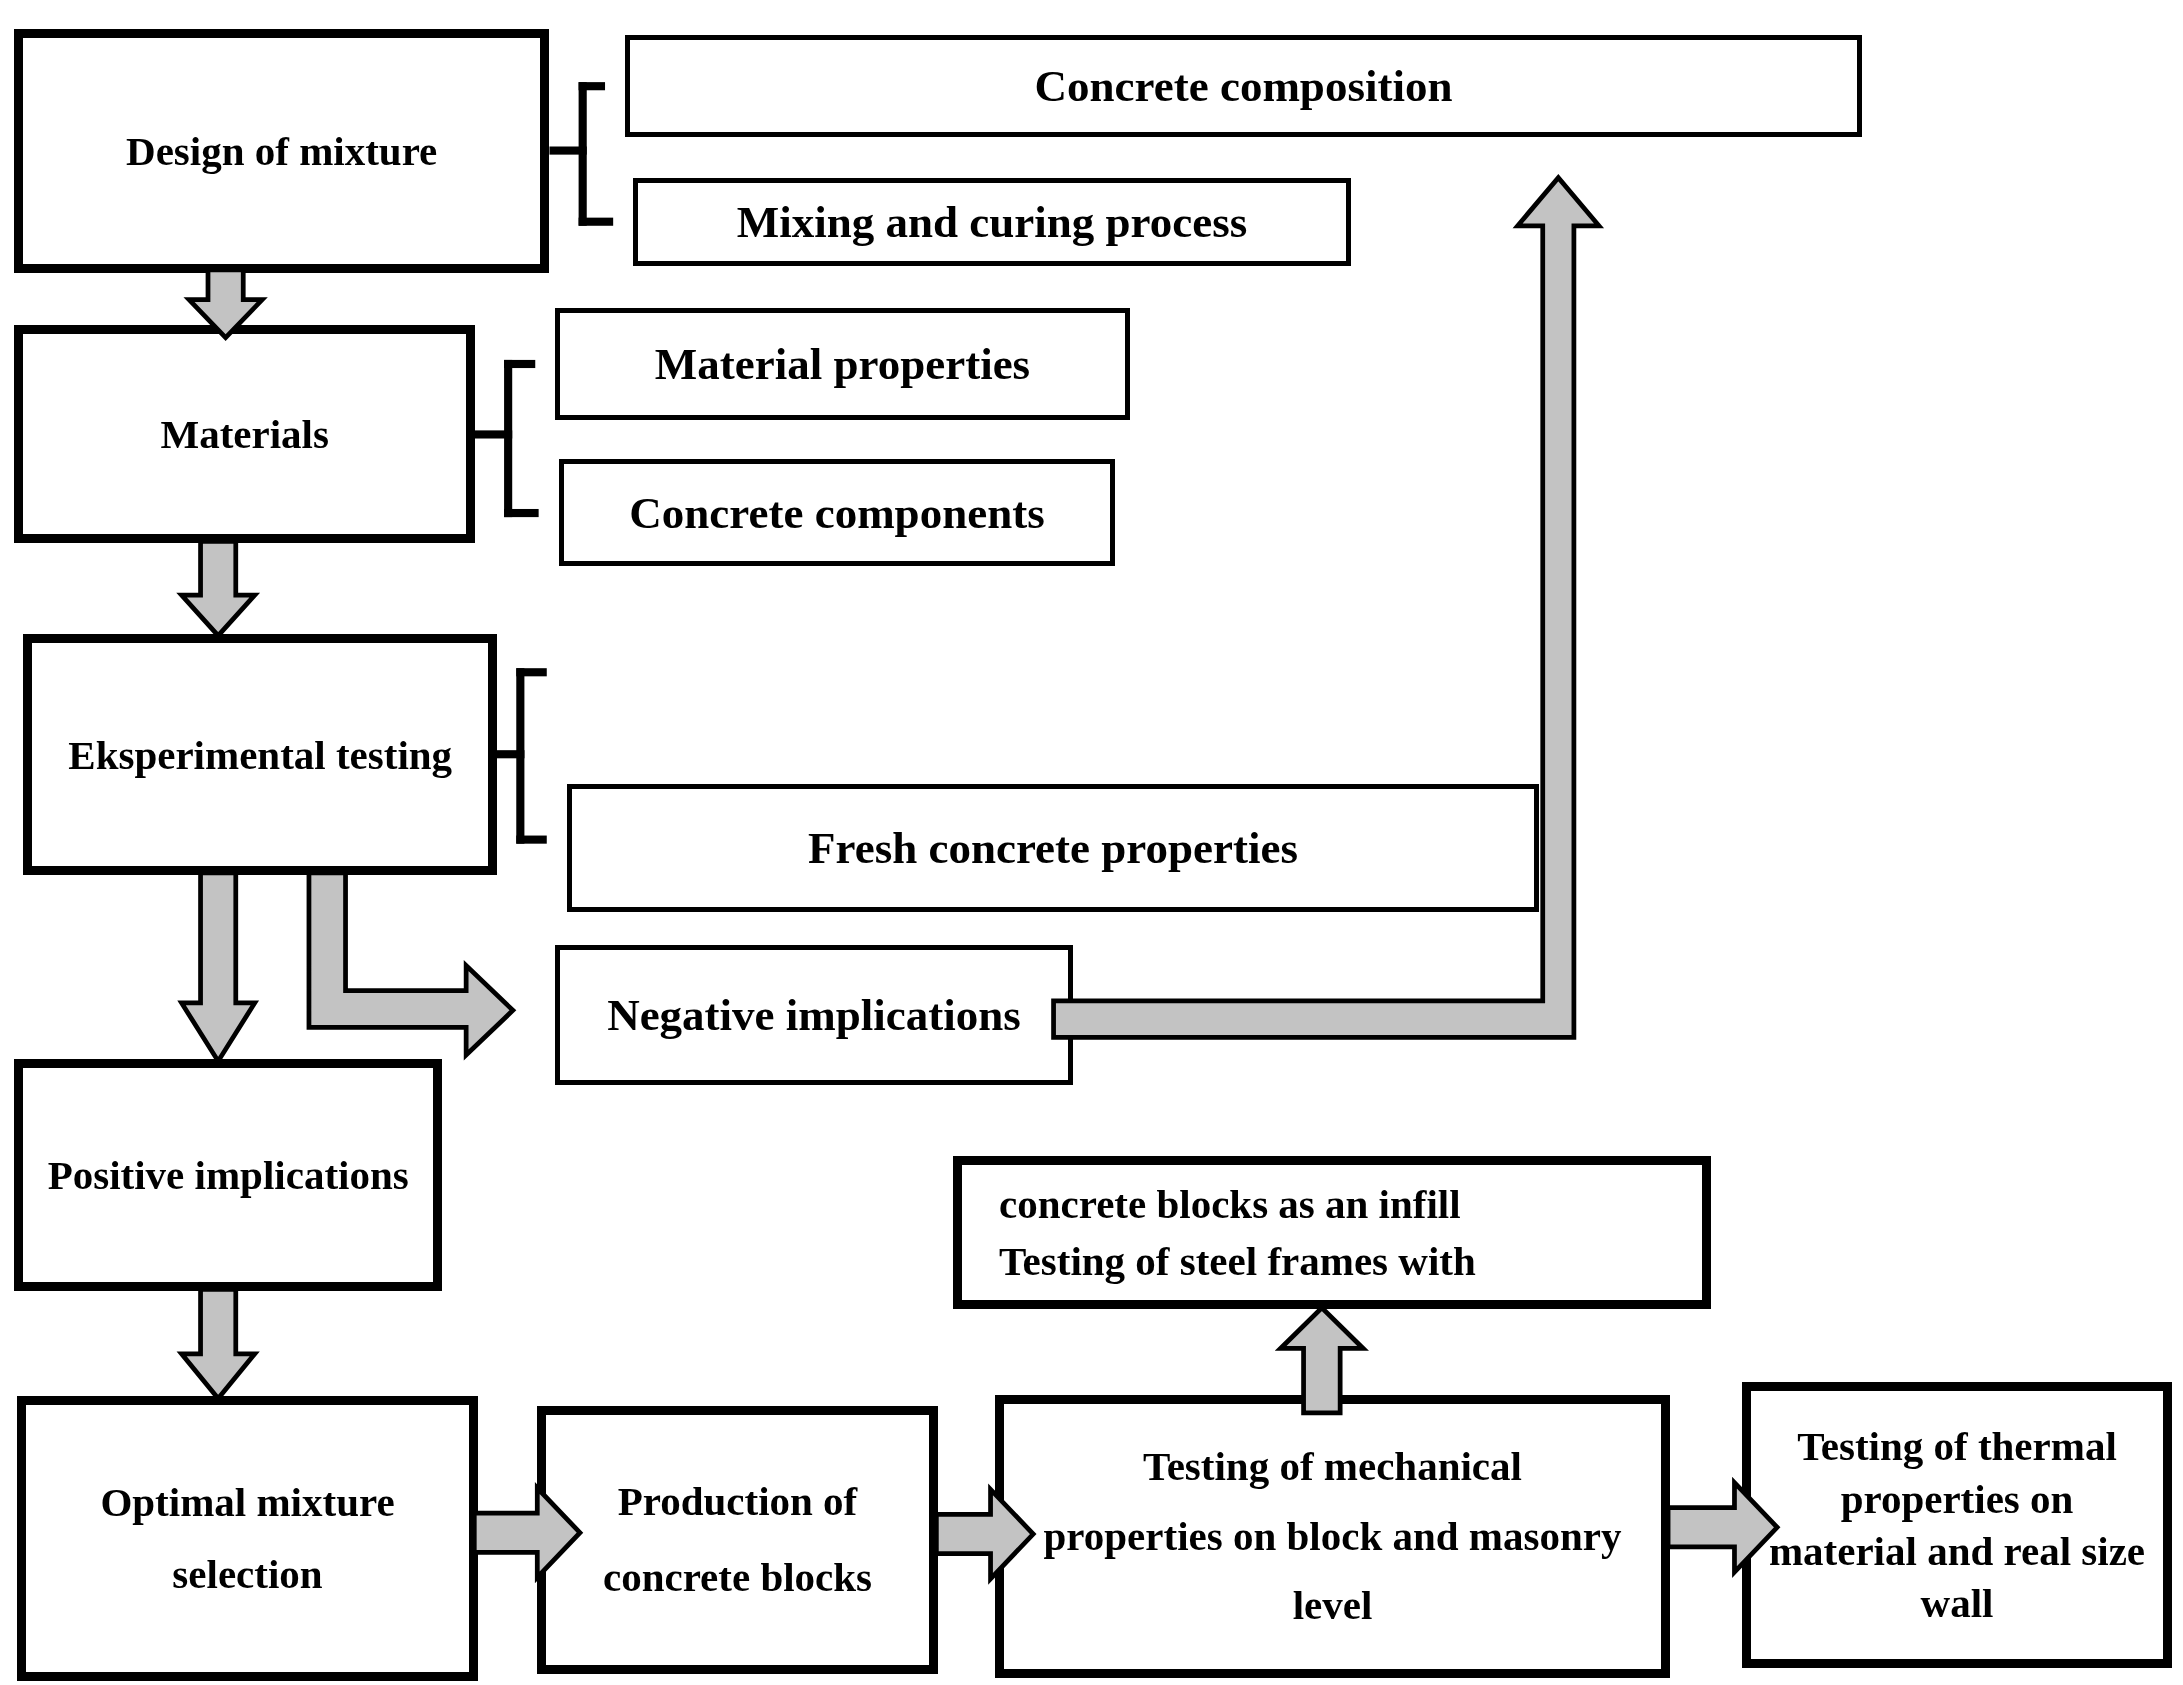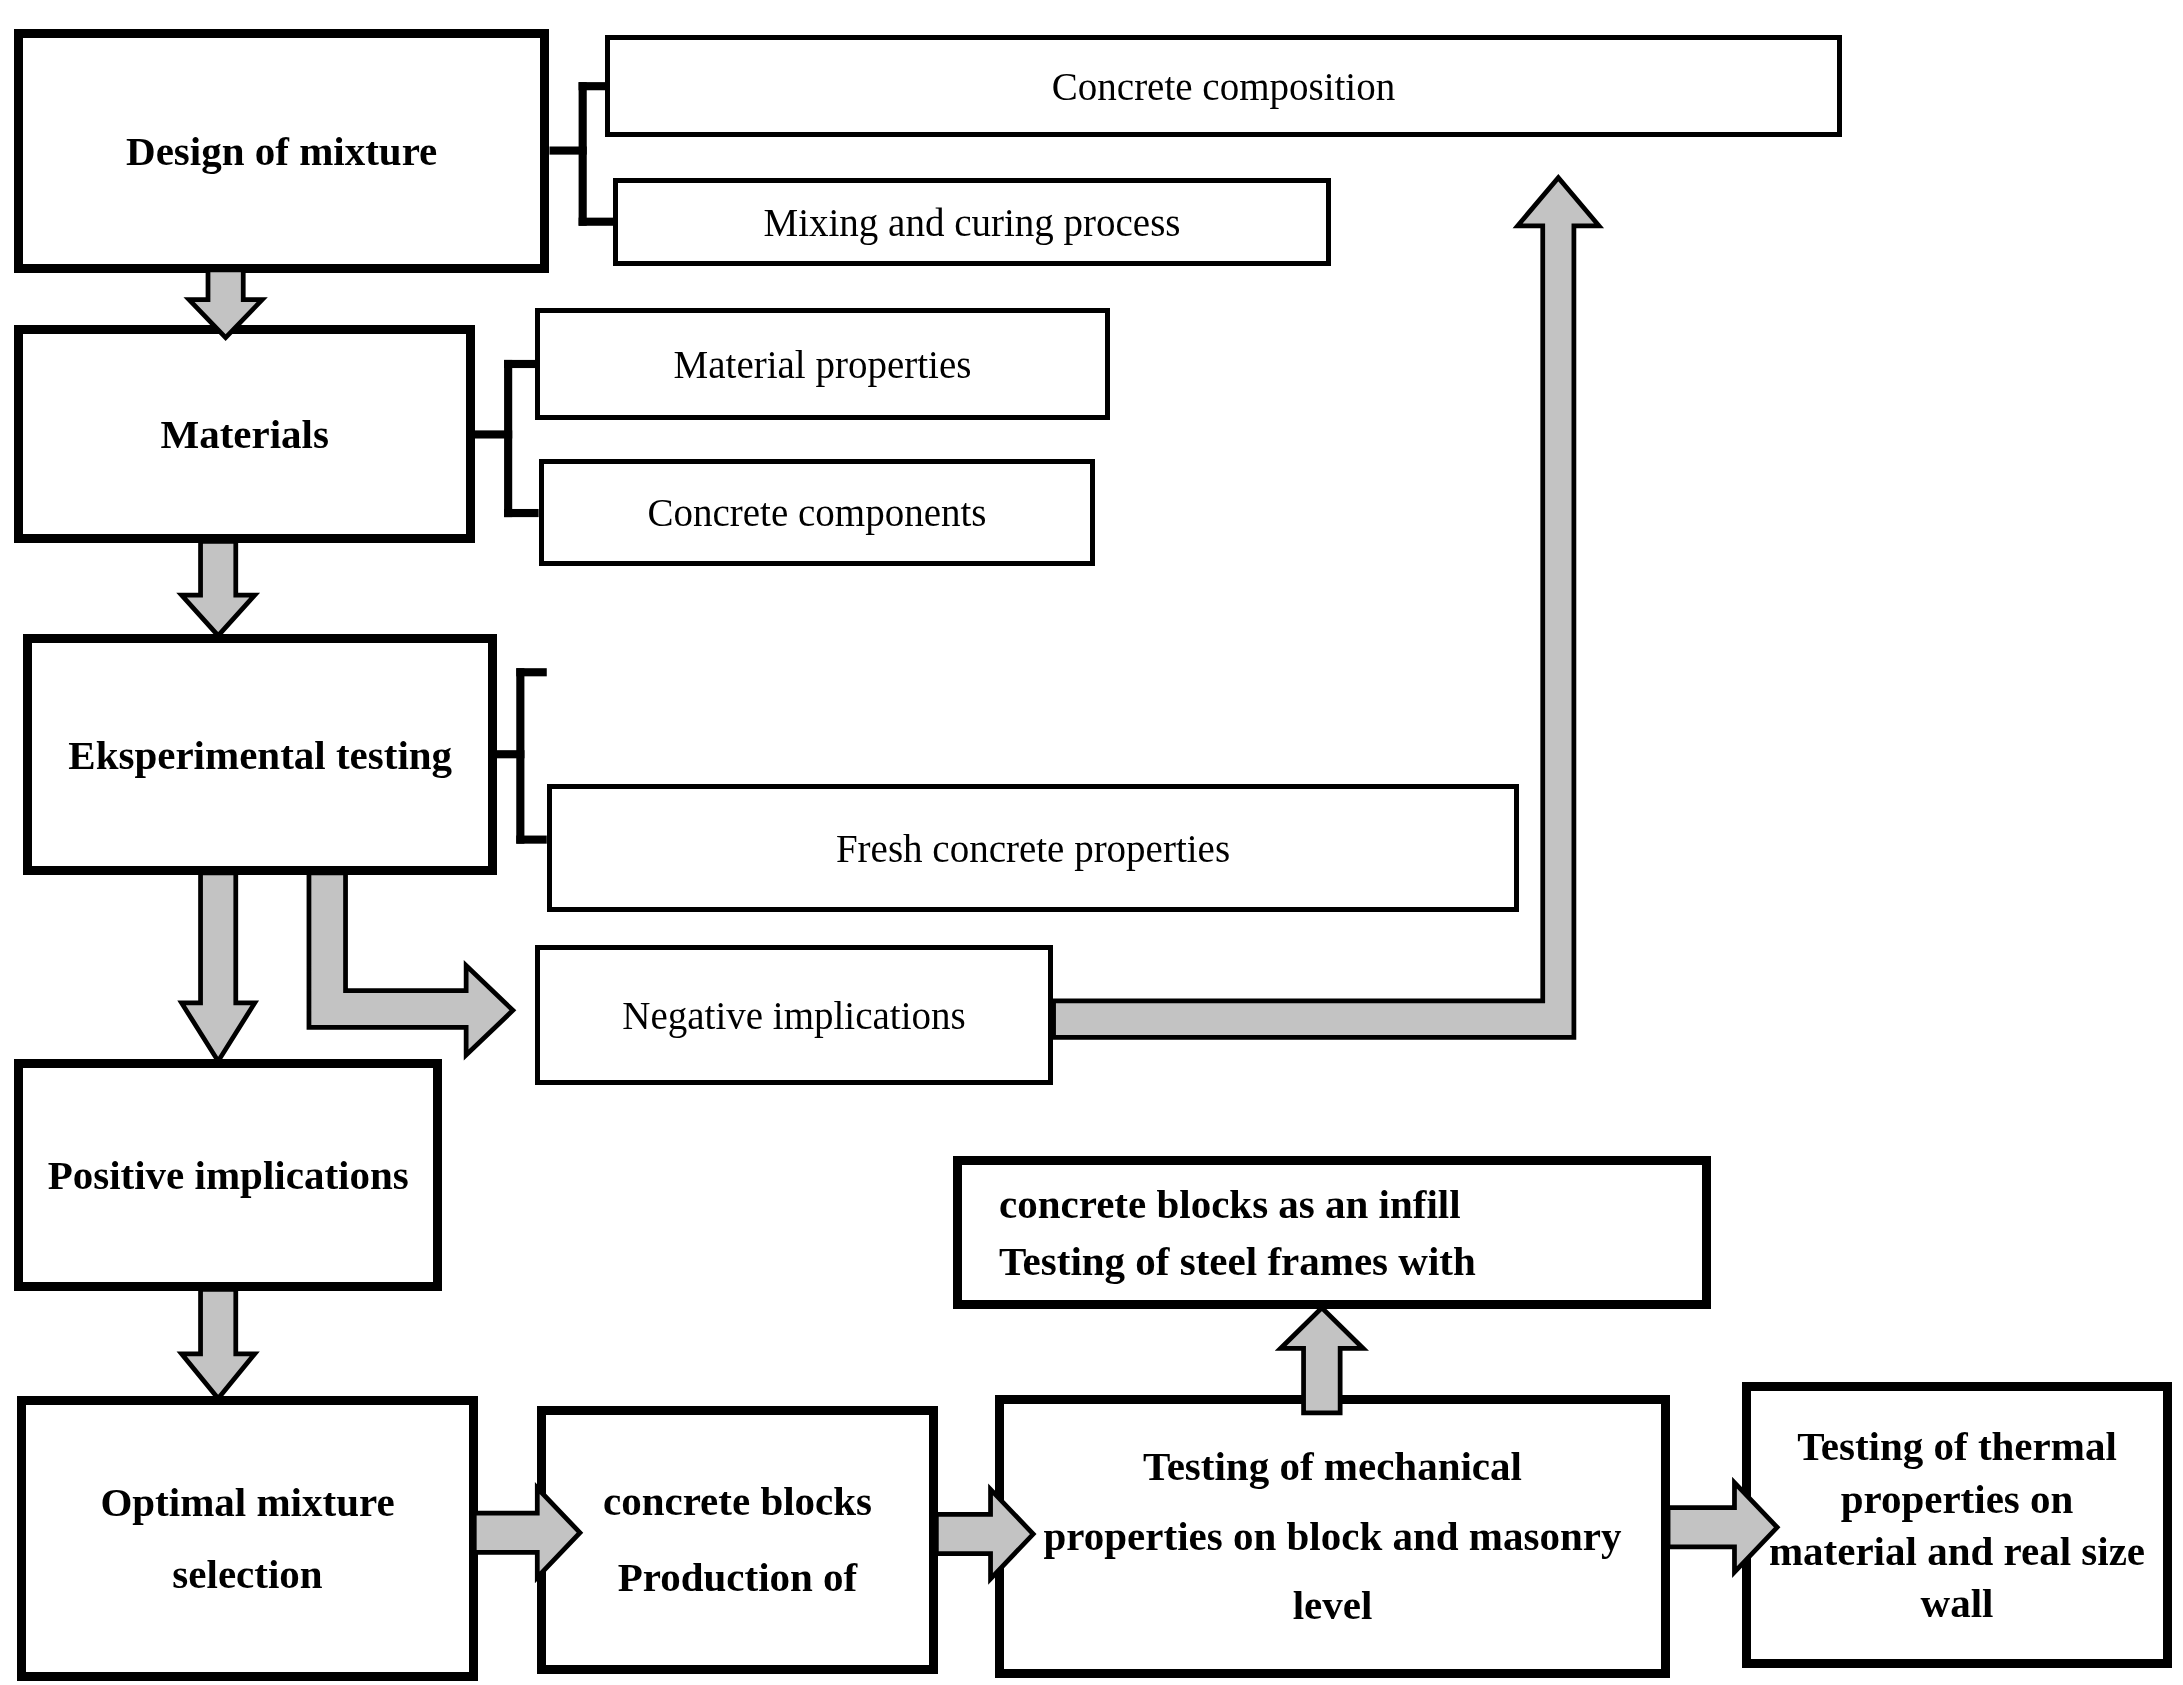--- a/index.html
+++ b/index.html
@@ -6,21 +6,21 @@
   #canvas {
     position:relative; width:2183px; height:1686px; background:#ffffff;
     font-family:"Liberation Serif", serif; color:#000;
   }
   .box {
     position:absolute; background:#ffffff; box-sizing:border-box;
     display:flex; flex-direction:column; align-items:center; justify-content:center;
     text-align:center;
   }
   .heavy { border:9.5px solid #000; font-weight:bold; font-size:41px; }
-  .light { border:5.4px solid #000; font-weight:normal; font-size:39px; }
+  .light { border:5.4px solid #000; font-weight:bold; font-size:45px;margin-left:20px; }
   .line { white-space:nowrap; }
   .lh-steel  { line-height:1.38; }
   .lh-opt    { line-height:1.75; }
   .lh-prod   { line-height:1.85; }
   .lh-mech   { line-height:1.70; }
   .lh-therm  { line-height:1.28; }
   .left-align { align-items:flex-start; text-align:left; padding-left:37px; }
   #connector-layer { position:absolute; left:0; top:0; pointer-events:none; }
   #connector-layer .arrow { fill:#c3c3c3; stroke:#000000; stroke-width:7; stroke-linejoin:miter; }
   #connector-layer .bracket { fill:#000000; }
@@ -75,22 +75,22 @@
     <div class="line">concrete blocks as an infill</div>
     <div class="line">Testing of steel frames with</div>
   </div>
 
   <div class="box heavy lh-opt" style="left:17px; top:1396px; width:461px; height:285px;">
     <div class="line">Optimal mixture</div>
     <div class="line">selection</div>
   </div>
 
   <div class="box heavy lh-prod" style="left:537px; top:1406px; width:401px; height:268px;">
+    <div class="line">Production of</div>
     <div class="line">concrete blocks</div>
-    <div class="line">Production of</div>
   </div>
 
   <div class="box heavy lh-mech" style="left:995px; top:1395px; width:675px; height:283px;">
     <div class="line">Testing of mechanical</div>
     <div class="line">properties on block and masonry</div>
     <div class="line">level</div>
   </div>
 
   <div class="box heavy lh-therm" style="left:1742px; top:1382px; width:430px; height:286px;">
     <div class="line">Testing of thermal</div>

